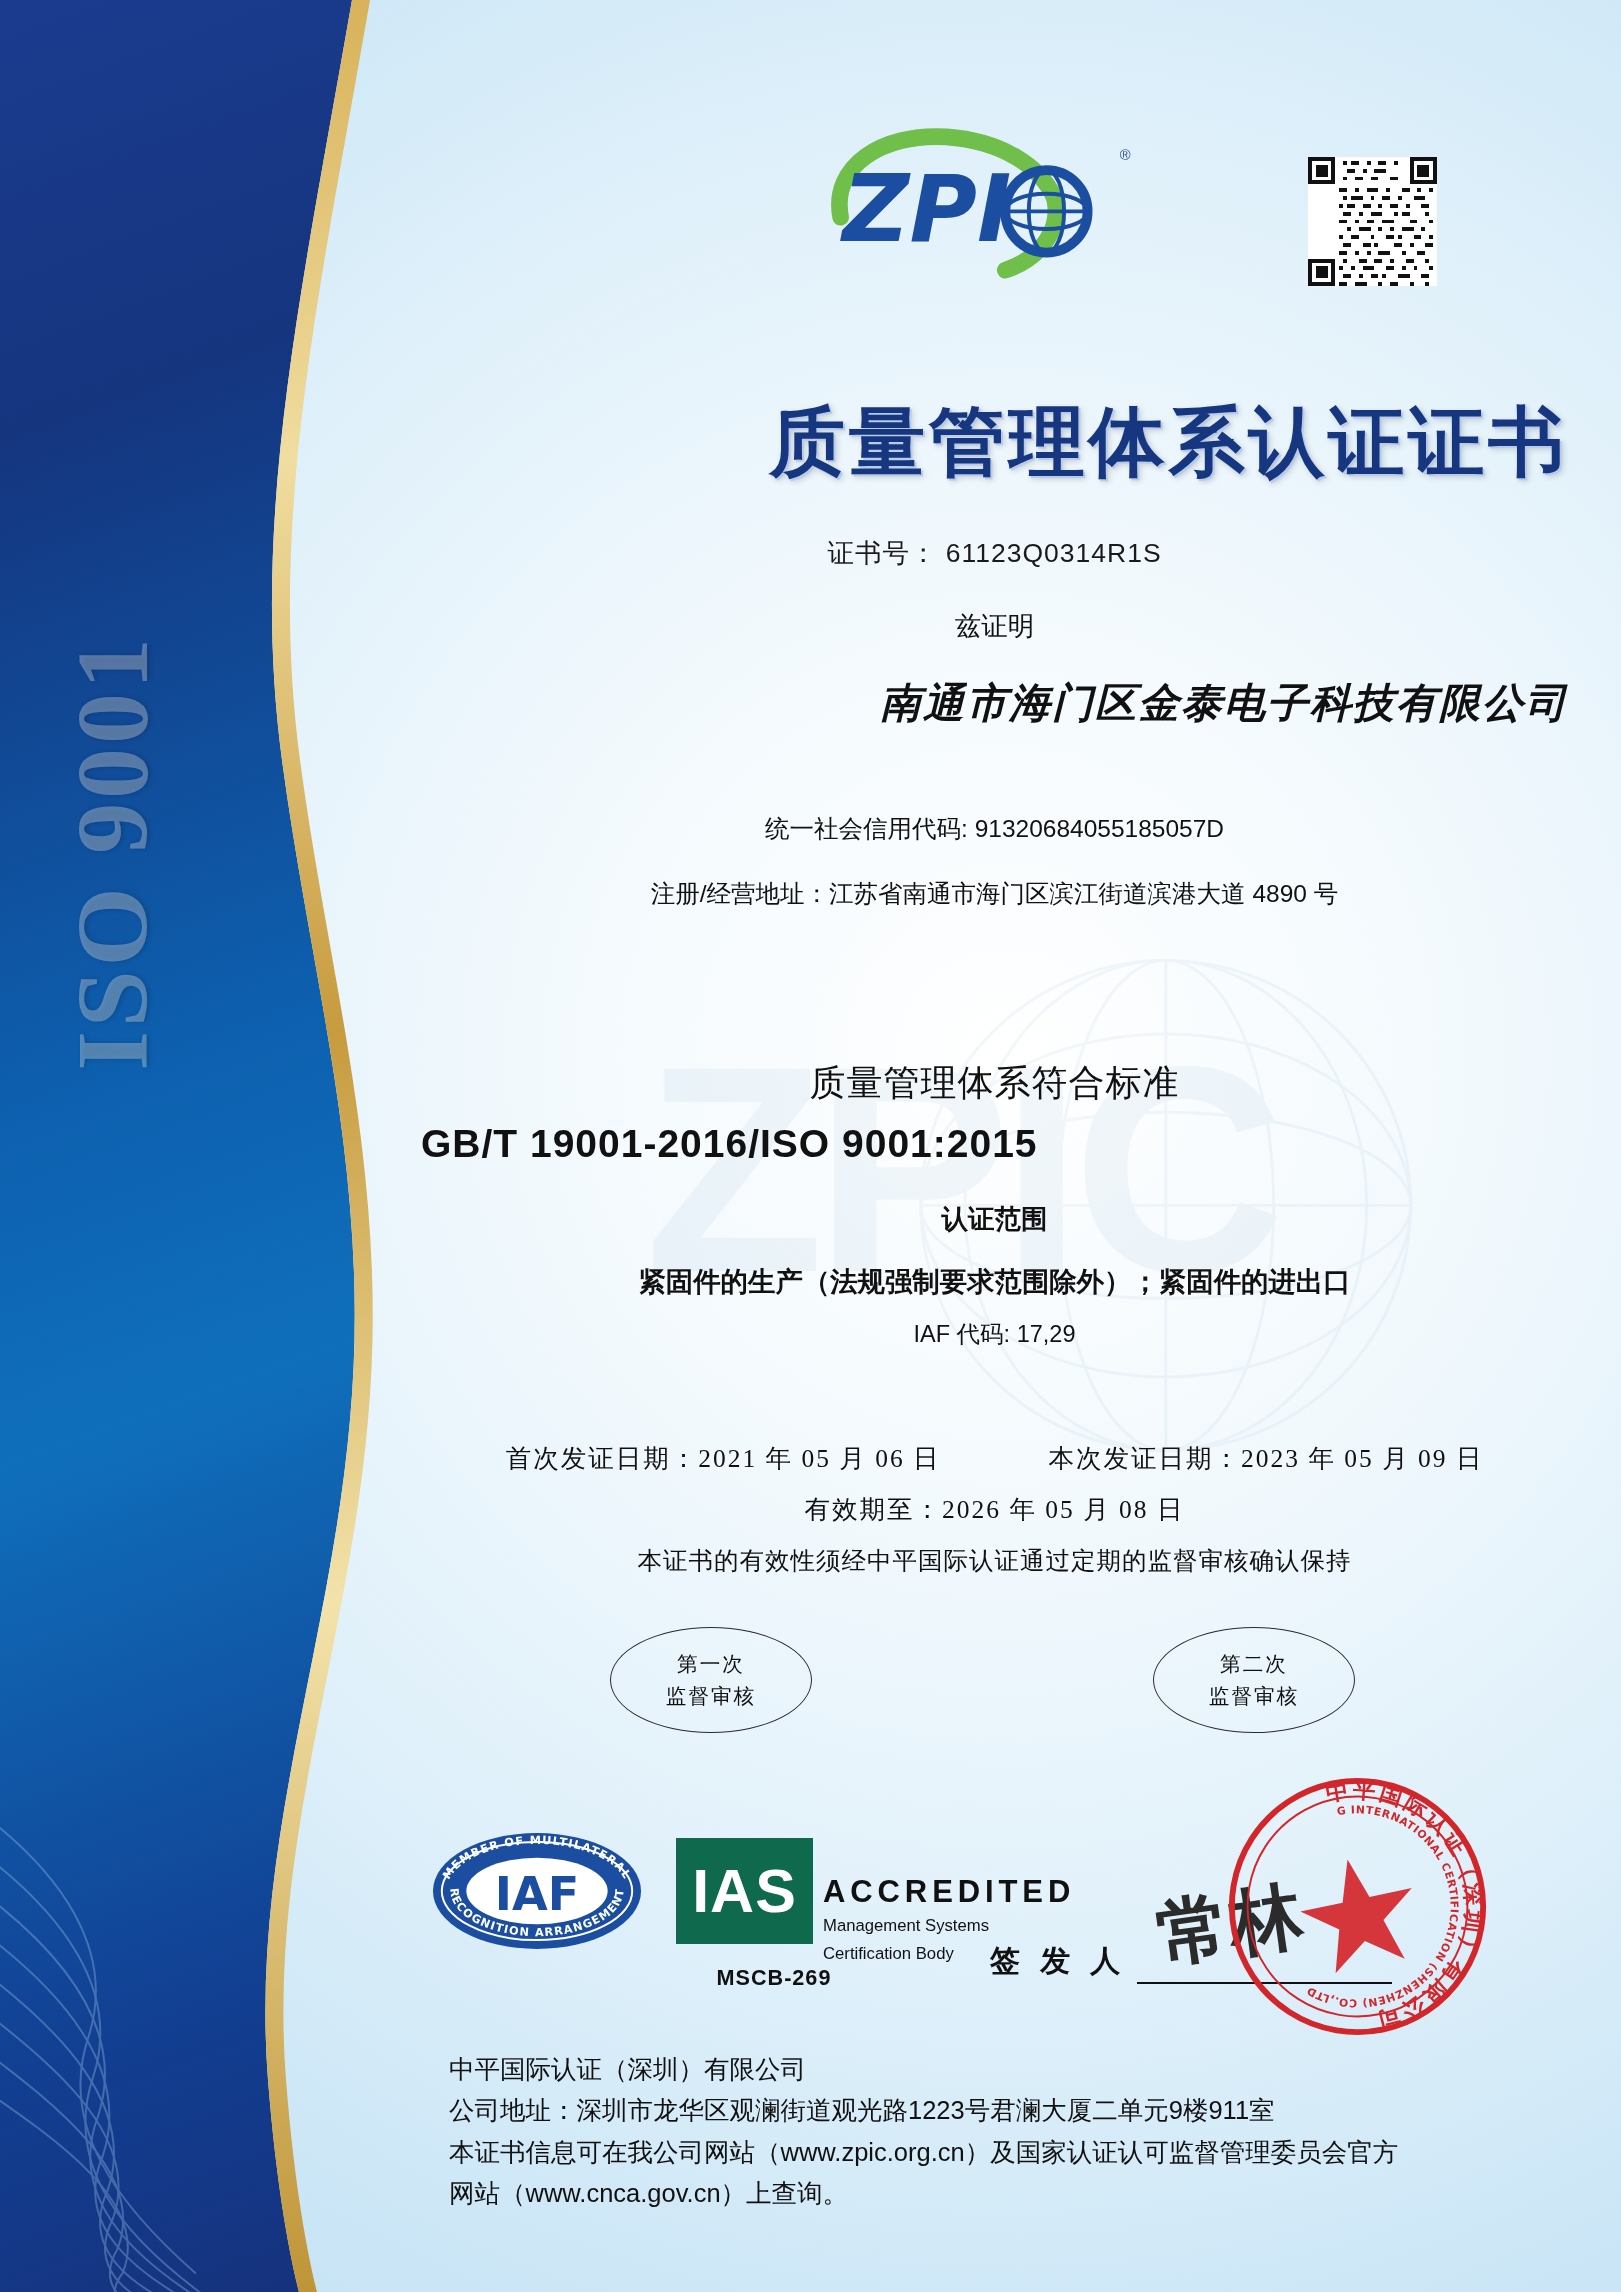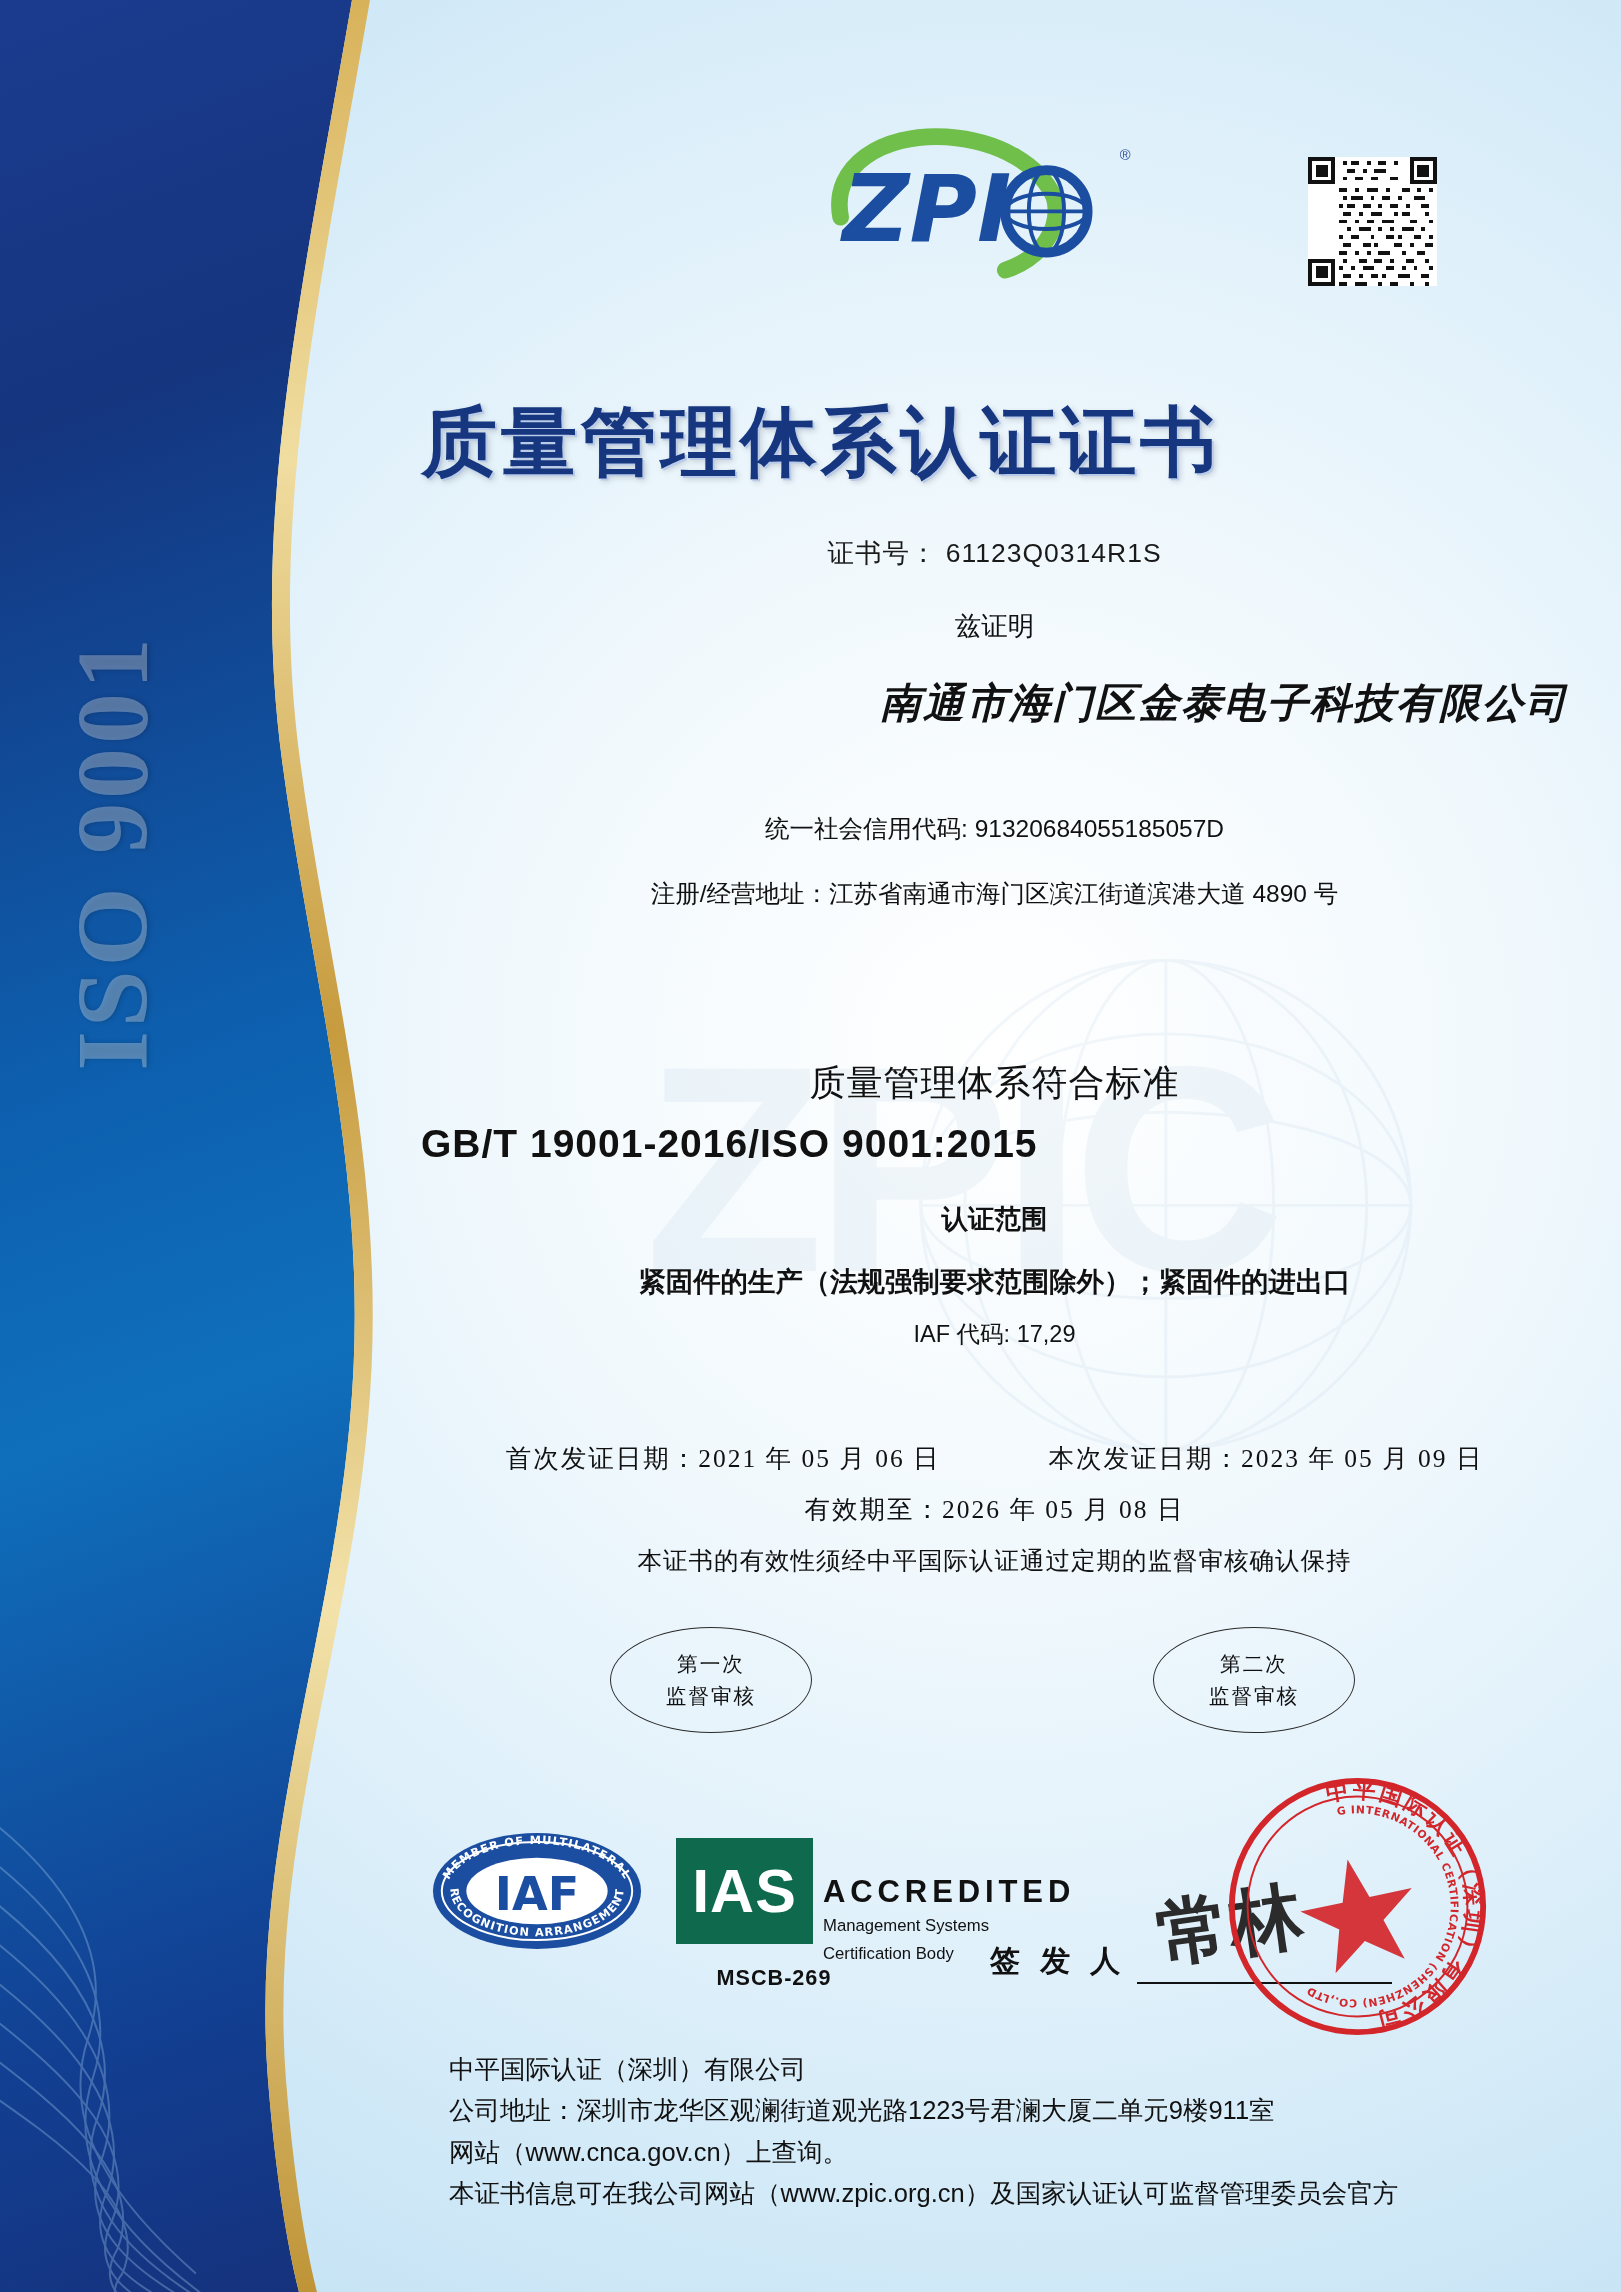--- a/index.html
+++ b/index.html
@@ -61,21 +61,21 @@
   .logo{
     position:absolute;left:823px;top:127px;width:294px;height:157px;
   }
   .logo .reg{position:absolute;right:-13.7px;top:19.6px;font-size:14.7px;color:#2a4d9b;}
   .qr{
     position:absolute;left:1308px;top:157px;width:129px;height:129px;
     background:#fff;
   }
   
   .main-title{
-    position:absolute;left:421px;top:392px;width:1147px;text-align:left;
+    position:absolute;left:421px;top:392px;width:1147px;text-align:right;
     font-family:"DejaVu Sans","Liberation Sans",sans-serif;
     font-size:76px;font-weight:800;letter-spacing:3.9px;
     color:#16377f;
     text-shadow:2px 2px 0 #b9cbe8, 2.9px 2.9px 5.9px rgba(0,0,0,.18);
   }
   .cert-no{
     position:absolute;left:421px;top:535px;width:1147px;text-align:center;
     font-size:26.5px;color:#1a1a1a;letter-spacing:1px;
   }
   .zizheng{
@@ -429,18 +429,18 @@
       <text font-family="DejaVu Sans, sans-serif" font-size="11" font-weight="700" fill="#d2262b" letter-spacing="0.6">
         <textPath href="#sealInner" startOffset="25%" text-anchor="middle">ZHONGPING INTERNATIONAL CERTIFICATION (SHENZHEN) CO.,LTD</textPath>
       </text>
       <path d="M135,86 l14,42 h44 l-35,26 13,43 -36,-26 -36,26 13,-43 -35,-26 h44 z" fill="#d2262b" opacity=".92"></path>
     </svg>
   </div>
 
   <div class="footer">
     <span class="l">中平国际认证（深圳）有限公司</span>
     <span class="l">公司地址：深圳市龙华区观澜街道观光路1223号君澜大厦二单元9楼911室</span>
+    <span class="l">本证书信息可在我公司网站（www.zpic.org.cn）及国家认证认可监督管理委员会官方</span>
     <span class="l">网站（www.cnca.gov.cn）上查询。</span>
-    <span class="l">本证书信息可在我公司网站（www.zpic.org.cn）及国家认证认可监督管理委员会官方</span>
   </div>
 
 </div>
 
 
 </body></html>

